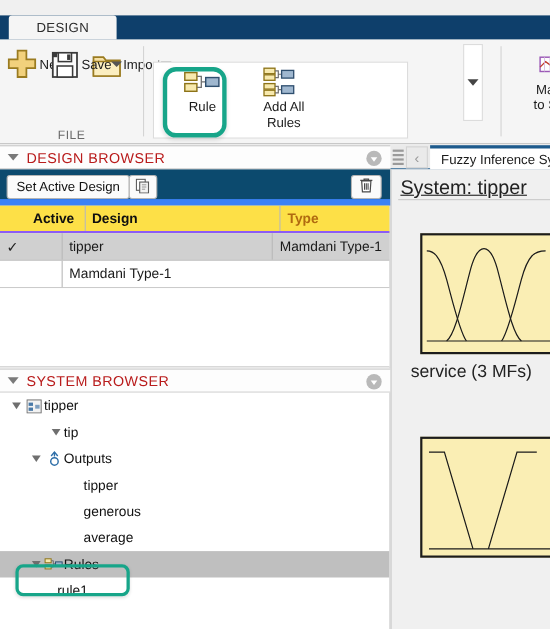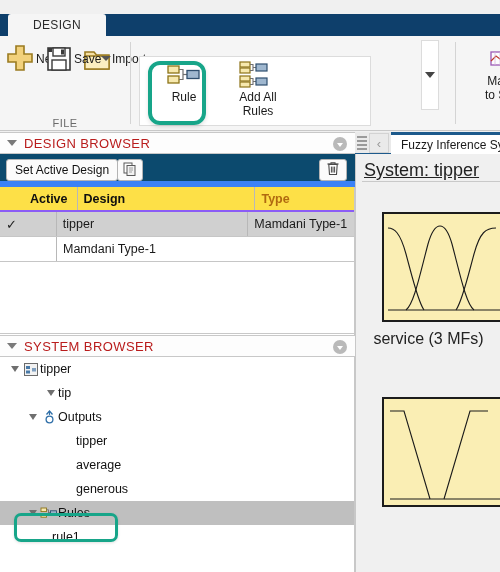--- a/index.html
+++ b/index.html
@@ -492,26 +492,26 @@
         <span>Outputs</span>
       </div>
 
       <div class="tnode">
         <span style="width:76px"></span>
         <span>tipper</span>
       </div>
 
       <div class="tnode">
         <span style="width:76px"></span>
+        <span>generous</span>
+      </div>
+
+      <div class="tnode">
+        <span style="width:76px"></span>
         <span>average</span>
-      </div>
-
-      <div class="tnode">
-        <span style="width:76px"></span>
-        <span>generous</span>
       </div>
 
       <div class="tnode sel">
         <span style="width:26px"></span>
         <span class="tw-slot">
             <span class="tri-d"></span>
           </span>
         <span class="ic-slot">
           <svg width="18" height="12" viewBox="0 0 18 12">
             <rect x="1" y="1" width="5.5" height="3.6" fill="#f7e9ae" stroke="#8d7318" stroke-width=".9"></rect>

